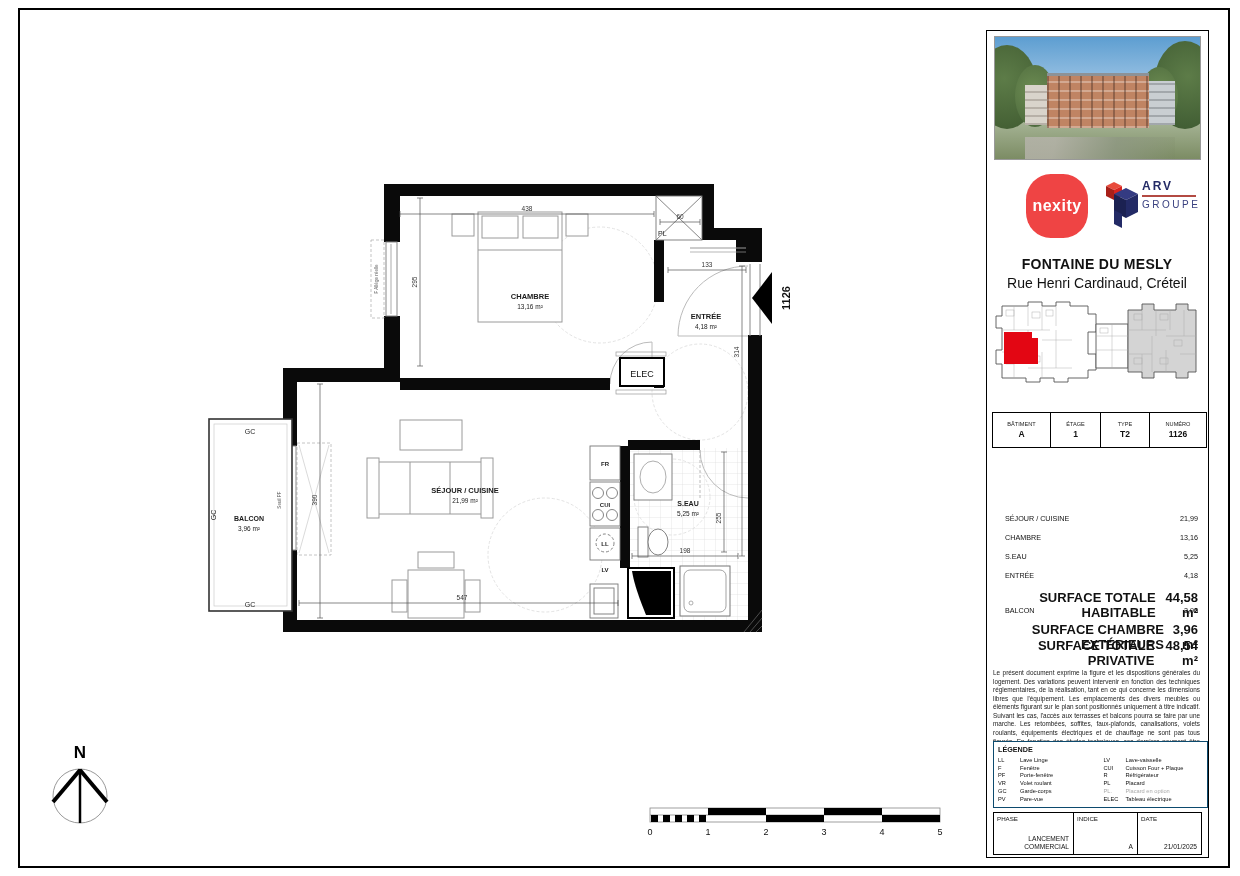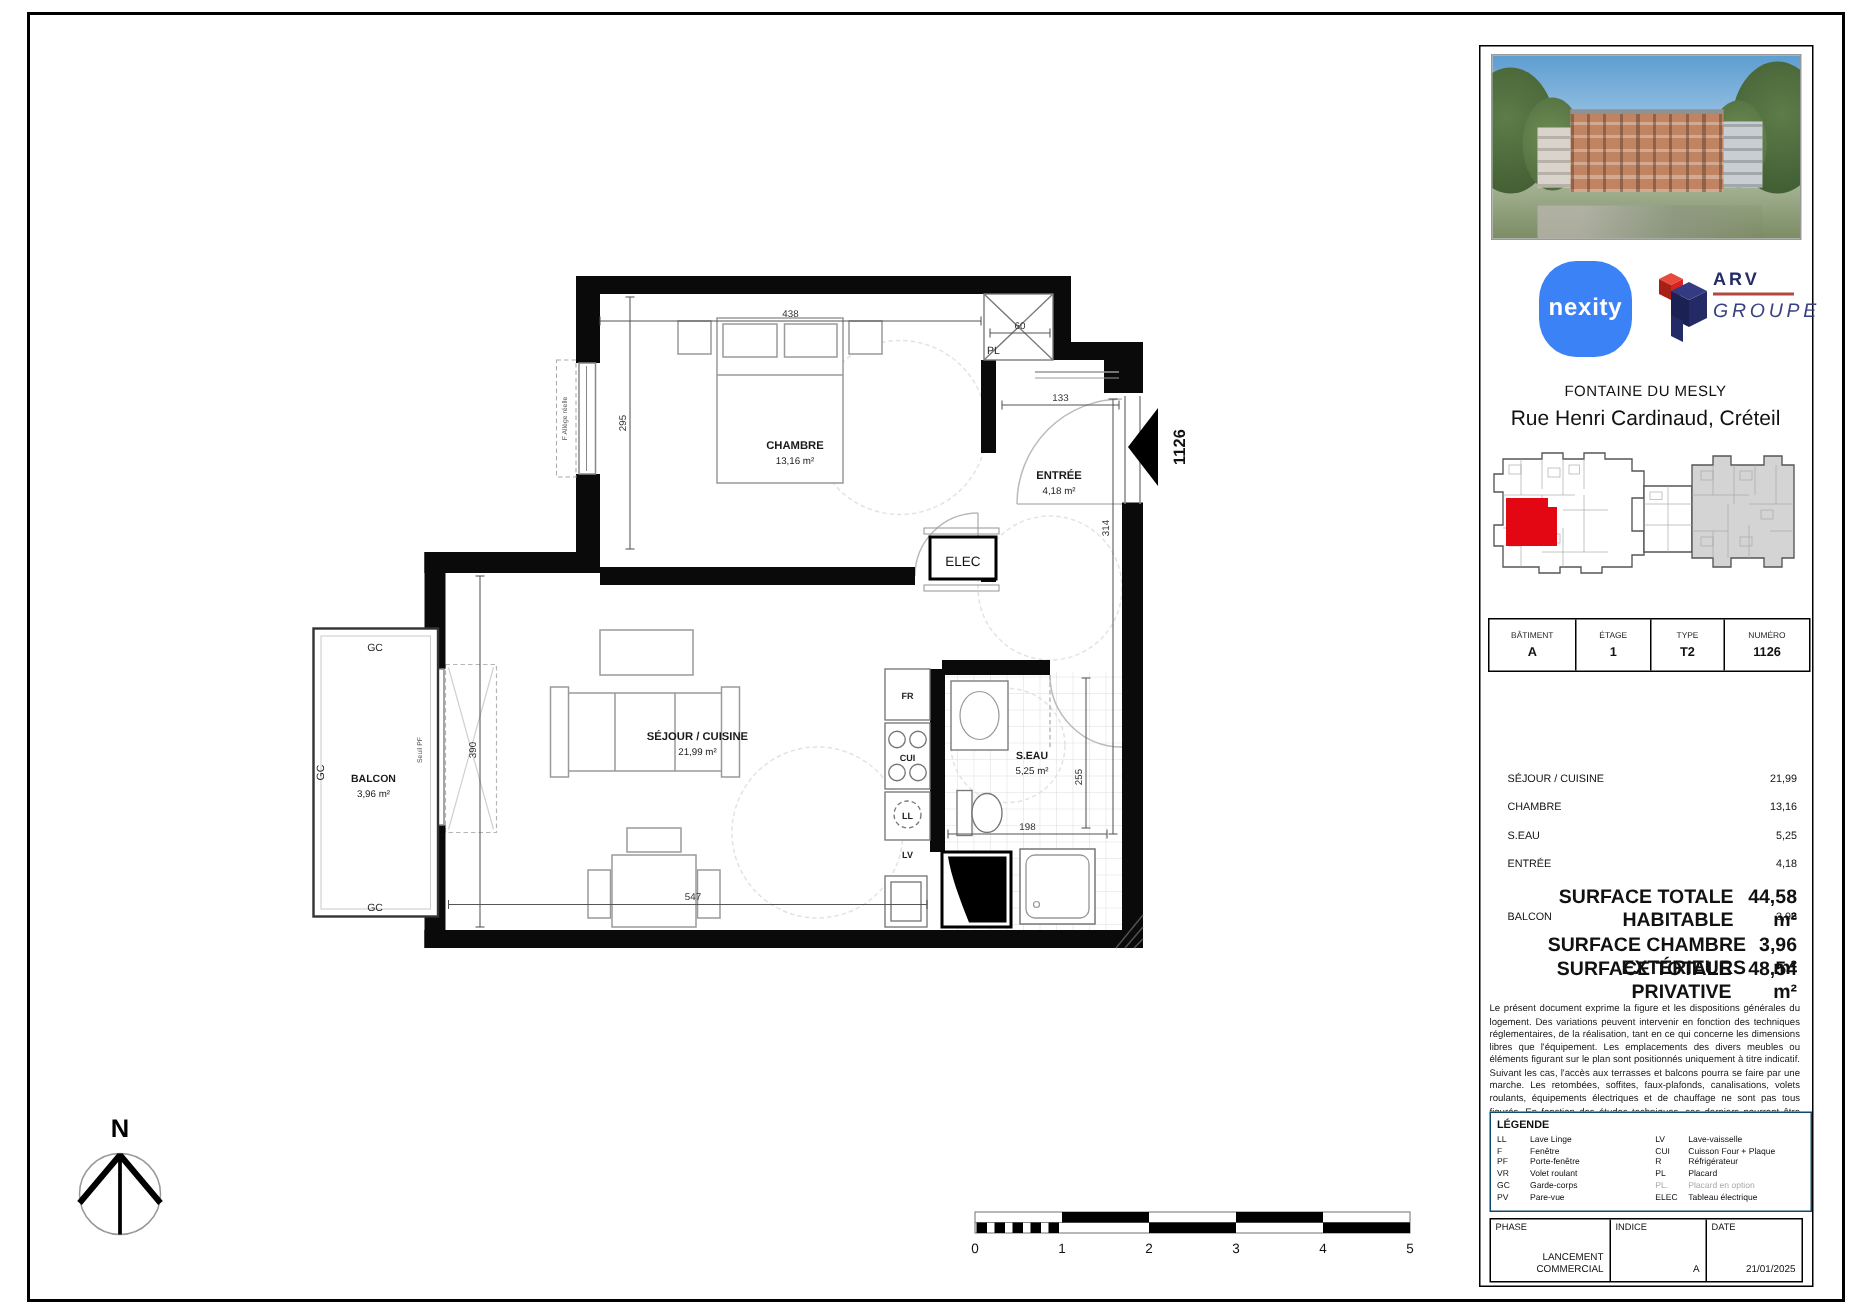--- a/index.html
+++ b/index.html
@@ -19,31 +19,31 @@
   .photo .bldg{position:absolute;left:52px;top:36px;width:102px;height:52px;background:#c08463;
         background-image:repeating-linear-gradient(90deg,rgba(70,45,35,.4) 0 2px,transparent 2px 11px),
                          repeating-linear-gradient(0deg,rgba(255,255,255,.30) 0 2px,transparent 2px 9px);
         border-top:3px solid #8d9297;}
   .photo .bldgL{position:absolute;left:30px;top:48px;width:26px;height:40px;background:#d9d4cb;
         background-image:repeating-linear-gradient(0deg,rgba(120,110,100,.35) 0 2px,transparent 2px 8px);}
   .photo .bldgR{position:absolute;left:152px;top:44px;width:28px;height:44px;background:#c9ced2;
         background-image:repeating-linear-gradient(0deg,rgba(90,95,100,.35) 0 2px,transparent 2px 8px);}
   .photo .walk{position:absolute;left:30px;bottom:0;width:150px;height:22px;background:linear-gradient(100deg,#b7b4ac 20%,#8f9883 60%,#76846030 100%);opacity:.8;}
 
-  .nexity{left:1026px;top:174px;width:62px;height:64px;border-radius:40%;background:#3b82f6;
+  .nexity{left:1026px;top:174px;width:62px;height:64px;border-radius:40%;background:#ef4444;
           display:flex;align-items:center;justify-content:center;color:#fff;font-weight:bold;
           font-size:16px;letter-spacing:.5px;}
   .arv{left:1100px;top:176px;width:100px;height:62px;}
   .arv-text{position:absolute;left:42px;top:4px;width:58px;}
   .arv-name{font-size:12px;font-weight:bold;color:#242b66;letter-spacing:2px;line-height:1;}
   .arv-rule{height:2px;background:#b34a42;margin:3px 0 2px 0;width:54px;}
-  .arv-sub{font-size:13px;color:#3a4180;letter-spacing:2.5px;font-style:italic;}
+  .arv-sub{font-size:10px;color:#3a4180;letter-spacing:2.5px;}
 
   .proj{left:992px;top:256px;width:210px;text-align:center;}
-  .proj-name{font-size:10px;font-weight:normal;letter-spacing:.3px;}
+  .proj-name{font-size:14px;font-weight:bold;letter-spacing:.3px;}
   .proj-addr{font-size:14px;margin-top:3px;}
 
   .siteplan{left:994px;top:292px;width:206px;height:98px;}
 
   .unit-table{left:992px;top:412px;width:213px;height:34px;display:grid;grid-template-columns:58px 50px 49px 56px;border:1px solid #000;}
   .unit-cell{border-right:1px solid #000;display:flex;flex-direction:column;align-items:center;justify-content:center;gap:2px;}
   .unit-cell:last-child{border-right:none;}
   .unit-h{font-size:5.6px;color:#222;}
   .unit-v{font-size:8.5px;font-weight:bold;}
 

